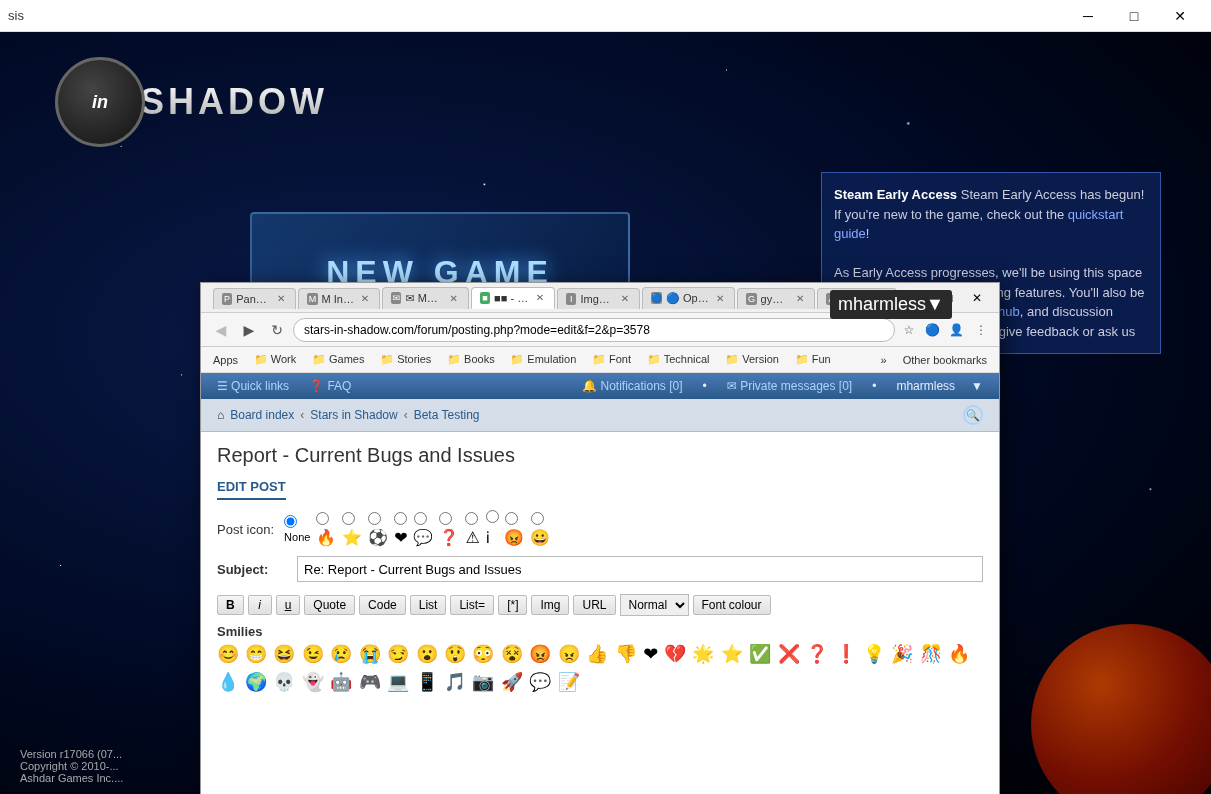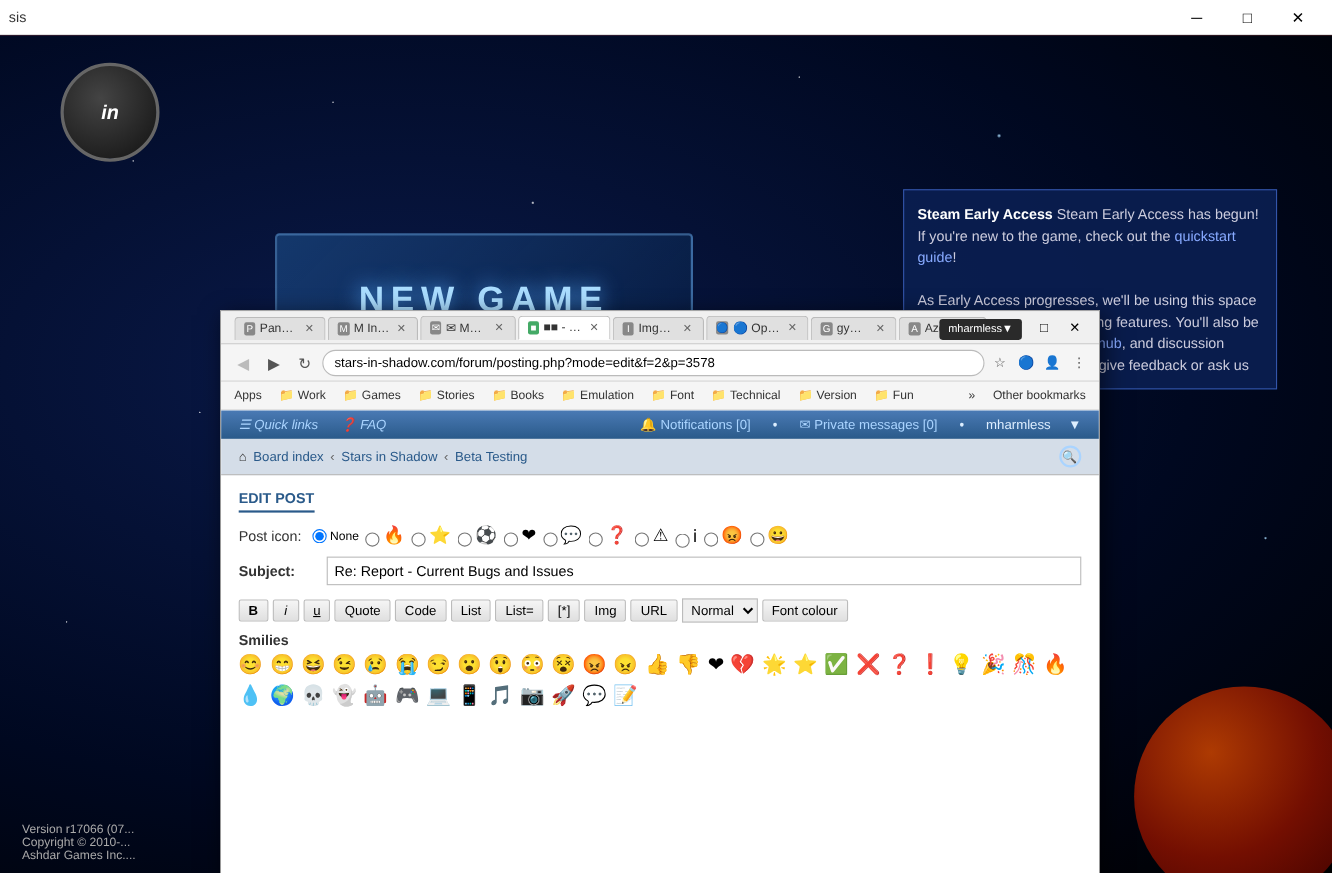--- a/index.html
+++ b/index.html
@@ -195,34 +195,34 @@
     .bookmarks-bar {
       height: 26px;
       background: #f5f5f5;
       display: flex; align-items: center;
       padding: 0 8px; gap: 8px;
       border-bottom: 1px solid #ddd;
       font-size: 11px; color: #333;
       overflow: hidden;
     }
     .bookmark-item {
-      display: flex; align-items: flex-end; gap: 3px;
+      display: flex; align-items: flex-start; gap: 3px;
       cursor: pointer; white-space: nowrap;
       padding: 2px 4px; border-radius: 3px;
     }
     .bookmarks-more { margin-left: auto; cursor: pointer; }
 
     
     .forum-content {
       flex: 1; overflow: hidden;
       background: #fff;
       display: flex; flex-direction: column;
     }
     .forum-nav-links { display: flex; gap: 20px; font-size: 12px; color: #cce; }
-    .forum-nav-links a { color: #aad4ff; text-decoration: none; font-style: italic; }
+    .forum-nav-links a { color: #aad4ff; text-decoration: none; }
 
     
     .breadcrumb {
       background: #d4dde8;
       padding: 6px 16px;
       font-size: 12px; color: #333;
       display: flex; align-items: center; gap: 6px;
       border-bottom: 1px solid #bbb;
     }
     .breadcrumb a { color: #2a5a8a; text-decoration: none; }
@@ -241,21 +241,21 @@
       border-bottom: 2px solid #2a5a8a; padding-bottom: 4px; margin-bottom: 10px;
       display: inline-block;
     }
 
     
     .post-icon-row {
       display: flex; align-items: center; gap: 6px;
       margin-bottom: 8px; font-size: 13px;
     }
     .post-icon-label { font-weight: normal; color: #333; margin-right: 4px; }
-    .icon-radio { display: flex; align-items: flex-end; gap: 3px; font-size: 11px; }
+    .icon-radio { display: flex; align-items: flex-start; gap: 3px; font-size: 11px; flex-direction: column; }
     .icon-smiley { font-size: 16px; cursor: pointer; }
 
     
     .subject-row {
       display: flex; align-items: center; gap: 20px;
       margin-bottom: 8px; font-size: 13px;
     }
     .subject-label { font-weight: bold; color: #333; width: 60px; }
     .subject-input {
       flex: 1; height: 26px; border: 1px solid #bbb;
@@ -296,25 +296,24 @@
     }
     .smiley { font-size: 18px; cursor: pointer; }
 
     
     .tooltip-box {
       position: absolute;
       top: 258px; left: 830px;
       background: #2a2a2a;
       color: #fff;
       padding: 4px 8px;
-      font-size: 10px;
+      font-size: 18px;
       border-radius: 3px;
       z-index: 20;
       pointer-events: none;
-      margin-left: 24px;
     }
 
     
     .forum-top-bar {
       background: linear-gradient(180deg, #4a7ab5 0%, #2a5a8a 100%);
       padding: 6px 16px;
       display: flex; align-items: center; justify-content: space-between;
       color: #ddeeff; font-size: 12px;
     }
     .forum-top-bar a { color: #aad4ff; text-decoration: none; }
@@ -340,20 +339,21 @@
     <button class="win-btn close">✕</button>
   </div>
 </div>
 
 <div class="game-bg">
   <div class="game-bg-stars"></div>
 
   <div class="game-logo">
     <div style="display:flex;align-items:center;">
       <div class="logo-circle"></div>
+      <span class="logo-text-right">SHADOW</span>
     </div>
   </div>
 
   <div style="position:absolute;top:180px;left:250px;width:380px;height:120px;
     background:linear-gradient(135deg,rgba(30,80,140,0.6),rgba(10,40,80,0.4));
     border:2px solid rgba(100,160,220,0.5);border-radius:4px;
     display:flex;align-items:center;justify-content:center;">
     <span style="font-size:32px;font-weight:bold;color:#aaddff;letter-spacing:6px;text-transform:uppercase;
       text-shadow:0 0 20px #55aaff;">NEW GAME</span>
   </div>
@@ -519,20 +519,21 @@
         <a href="#">Board index</a>
         <span class="breadcrumb-sep">‹</span>
         <a href="#">Stars in Shadow</a>
         <span class="breadcrumb-sep">‹</span>
         <a href="#">Beta Testing</a>
         <div style="flex:1"></div>
         <div class="search-icon-circle">🔍</div>
       </div>
 
       <div class="post-area">
+        <div class="post-title">Report - Current Bugs and Issues</div>
         <div class="edit-post-label">EDIT POST</div>
 
         
         <div class="post-icon-row">
           <span class="post-icon-label">Post icon:</span>
           <label class="icon-radio">
             <input type="radio" name="post_icon" checked="" style="">
             <span>None</span>
           </label>
           <label class="icon-radio">

